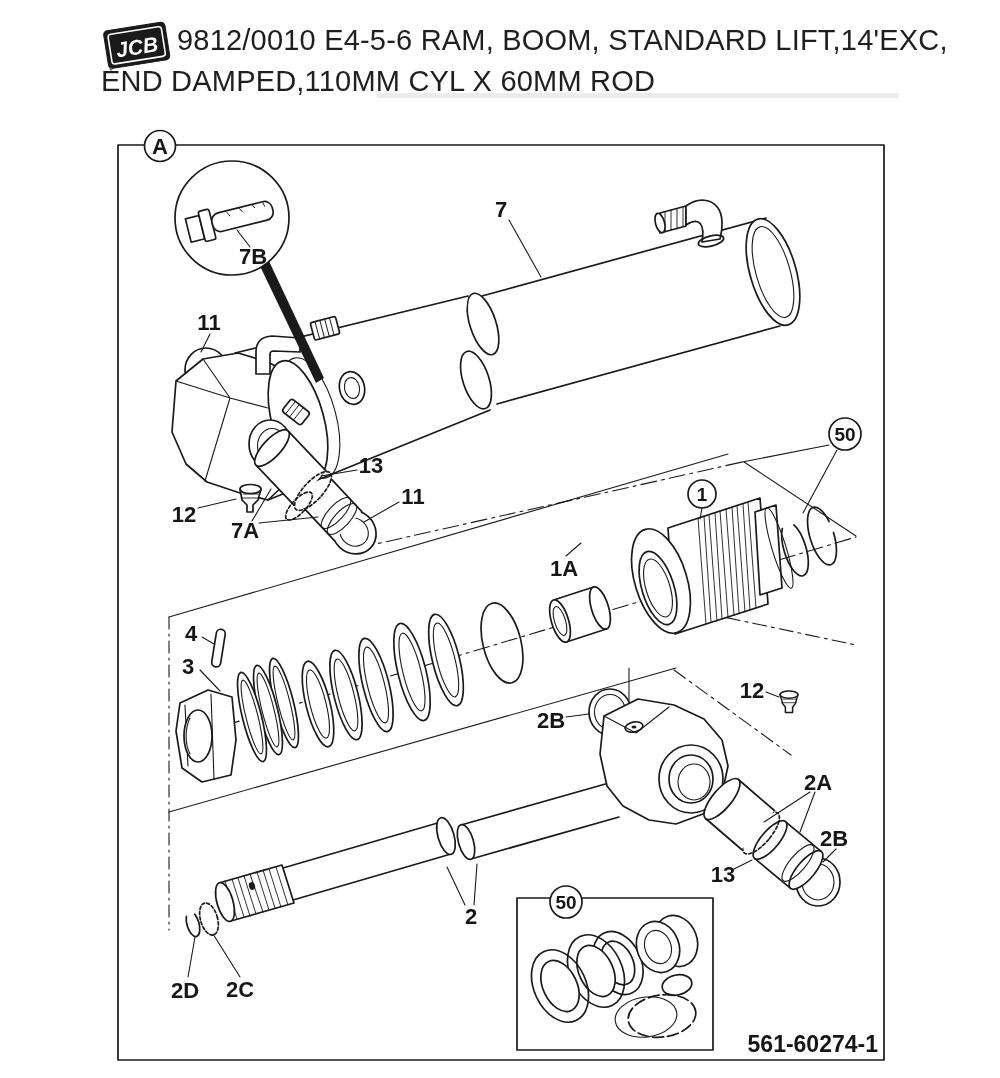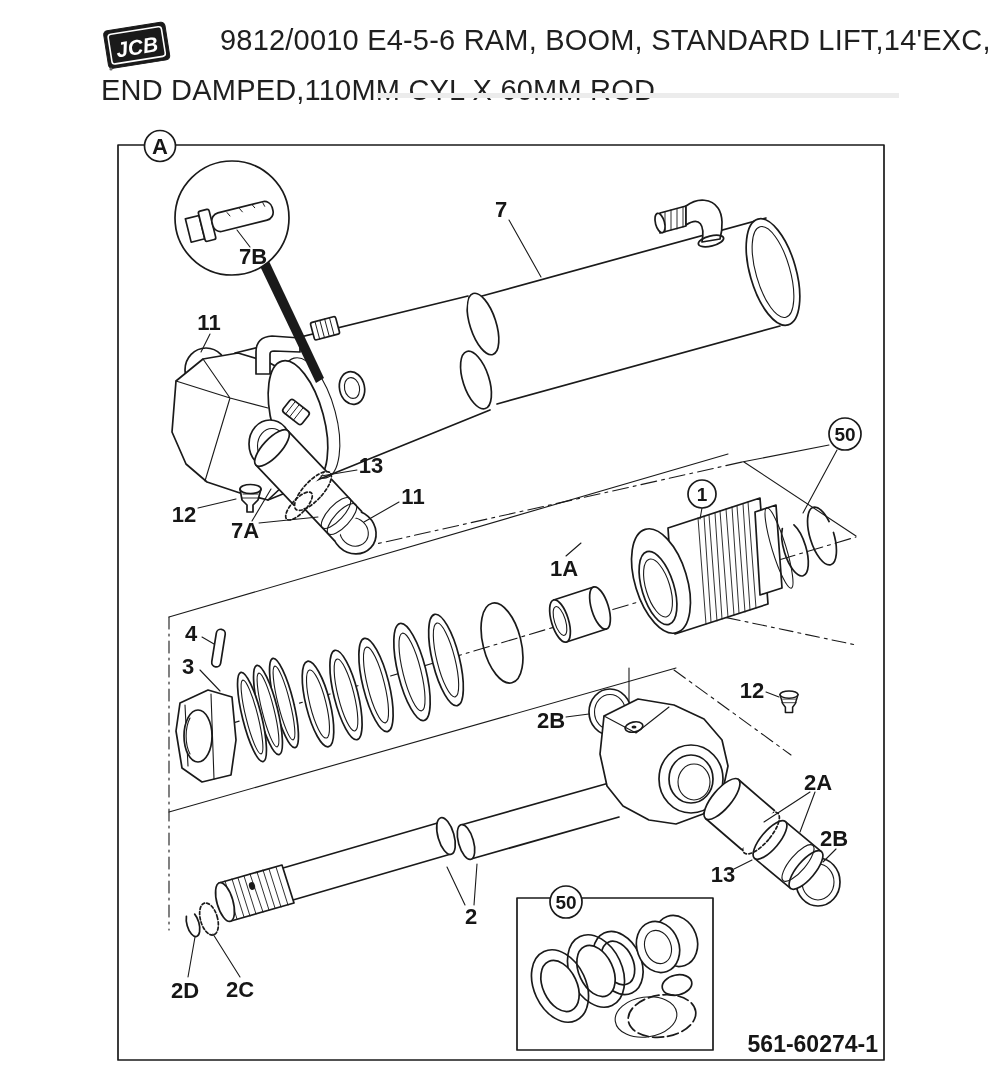--- a/index.html
+++ b/index.html
@@ -1,20 +1,20 @@
 <!DOCTYPE html>
 <html><head>
 <meta charset="utf-8">
 <style>
   html,body{margin:0;padding:0;background:#fff;}
   .page{position:relative;width:1000px;height:1078px;background:#fff;overflow:hidden;
         font-family:"Liberation Sans",sans-serif;color:#1a1a1a;}
   .title-line{position:absolute;font-size:29px;letter-spacing:0.2px;color:#1f1f1f;white-space:nowrap;}
-  #title1{left:177px;top:24px;margin-left:43px;}
-  #title2{left:101px;top:74px;}
+  #title1{left:177px;top:24px;}
+  #title2{left:101px;top:65px;}
   .scanline{position:absolute;left:377px;top:93px;width:522px;height:5px;background:#ececec;}
   svg{position:absolute;left:0;top:0;}
   .s{stroke:#1a1a1a;fill:none;stroke-width:1.7;stroke-linecap:round;stroke-linejoin:round;}
   .w{fill:#ffffff;}
   .k{fill:#1a1a1a;}
   .thin{stroke-width:1.1;}
   .hair{stroke-width:0.9;}
   text.lbl{font-family:"Liberation Sans",sans-serif;font-weight:bold;font-size:22px;fill:#161616;text-anchor:middle;}
   text.cir{font-family:"Liberation Sans",sans-serif;font-weight:bold;font-size:19px;fill:#161616;text-anchor:middle;}
   text.dwg{font-family:"Liberation Sans",sans-serif;font-weight:bold;font-size:23px;fill:#161616;text-anchor:end;}

